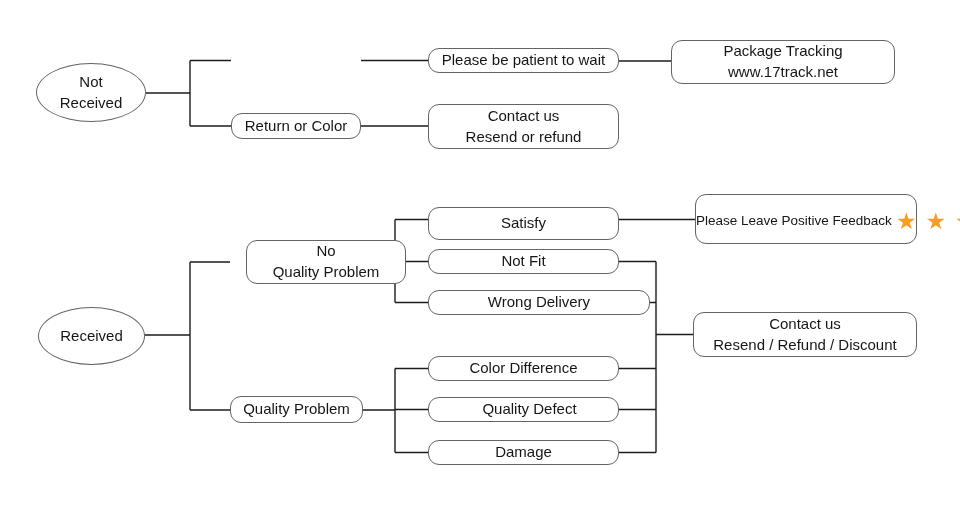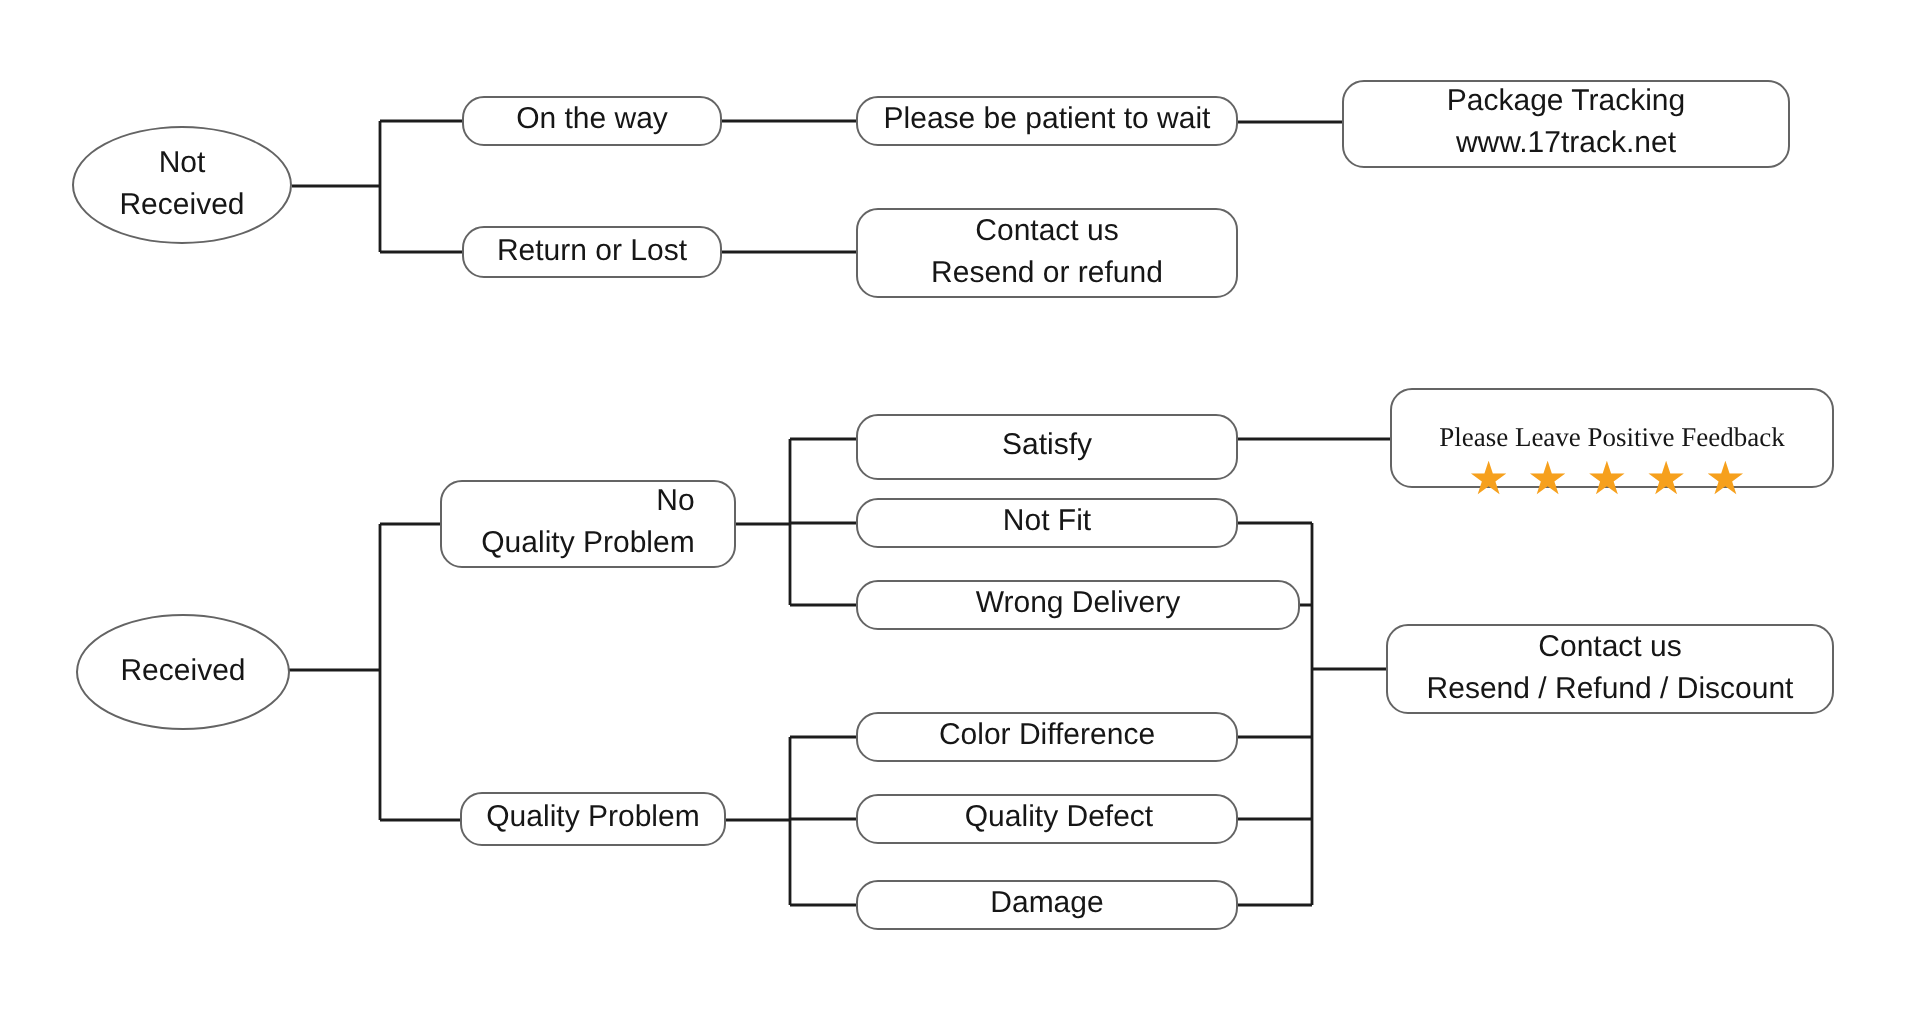--- a/index.html
+++ b/index.html
@@ -32,24 +32,23 @@
     text-align: center;
     font-size: 15px;
     line-height: 1.38;
     color: #161616;
     white-space: pre-line;
   }
   .ellipse {
     border-radius: 50%;
   }
   .feedback {
-    flex-direction: column;
+    flex-direction: row;
     justify-content: flex-start;
-    padding-top: 16px;
-    font-family: Liberation Serif, serif;
+    padding-top: 4px;
   }
   .feedback-title {
     font-size: 13.5px;
     line-height: 16px;
     white-space: nowrap;
   }
   .stars {
     font-size: 23px;
     line-height: 25px;
     color: #F6A01D;
@@ -72,47 +71,44 @@
              M619 219.5 H695
              M619 261.5 H656 M619 302.5 H656 M619 368.5 H656 M619 409.5 H656 M619 452.5 H656
              M656 261.5 V452.5 M656 334.5 H693" fill="none" stroke="#1c1c1c" stroke-width="1.4"></path>
   </svg>
 
   <div class="node ellipse" style="left:36px; top:63px; width:110px; height:59px;">
     <span>Not
 Received</span>
   </div>
 
-  <div class="node" style="left:231px; top:48px; width:130px; height:25px;">
-    <span>On the way</span>
-  </div>
 
   <div class="node" style="left:231px; top:113px; width:130px; height:26px;">
-    <span>Return or Lost</span>
+    <span>Return or Color</span>
   </div>
 
   <div class="node" style="left:428px; top:48px; width:191px; height:25px;">
     <span>Please be patient to wait</span>
   </div>
 
   <div class="node" style="left:671px; top:40px; width:224px; height:44px;">
     <span>Package Tracking
 www.17track.net</span>
   </div>
 
   <div class="node" style="left:428px; top:104px; width:191px; height:45px;">
     <span>Contact us
 Resend or refund</span>
   </div>
 
   <div class="node ellipse" style="left:38px; top:307px; width:107px; height:58px;">
     <span>Received</span>
   </div>
 
-  <div class="node" style="left:220px; top:240px; width:148px; height:44px;text-align:right;">
+  <div class="node" style="left:246px; top:240px; width:160px; height:44px;">
     <span>No
 Quality Problem</span>
   </div>
 
   <div class="node" style="left:230px; top:396px; width:133px; height:27px;">
     <span>Quality Problem</span>
   </div>
 
   <div class="node" style="left:428px; top:207px; width:191px; height:33px;text-align:center;">
     <span>Satisfy</span>

